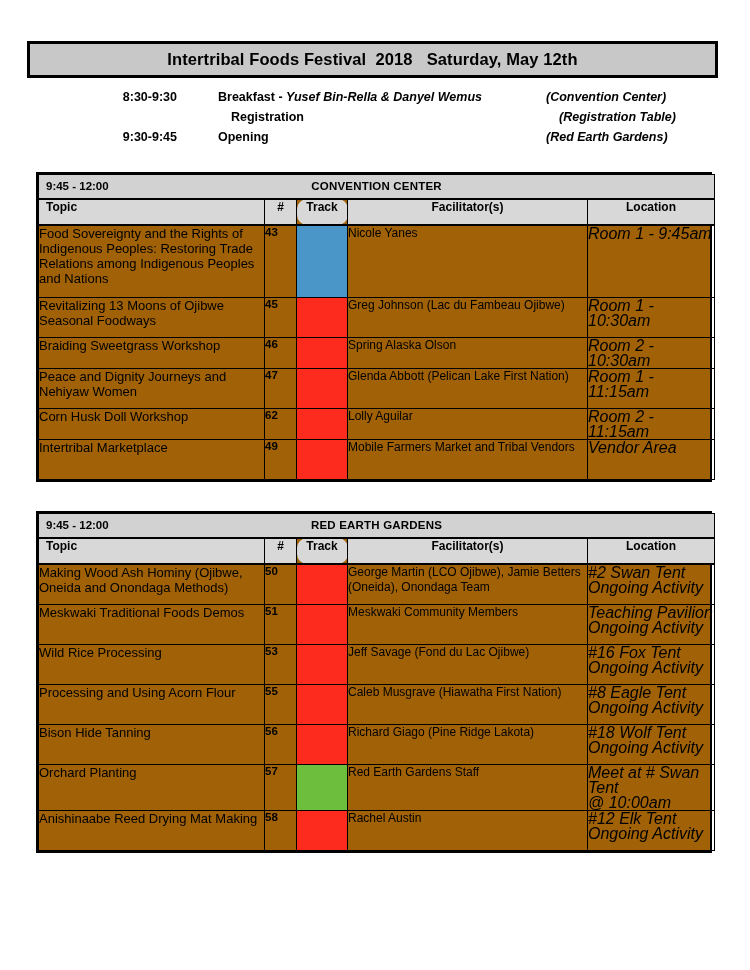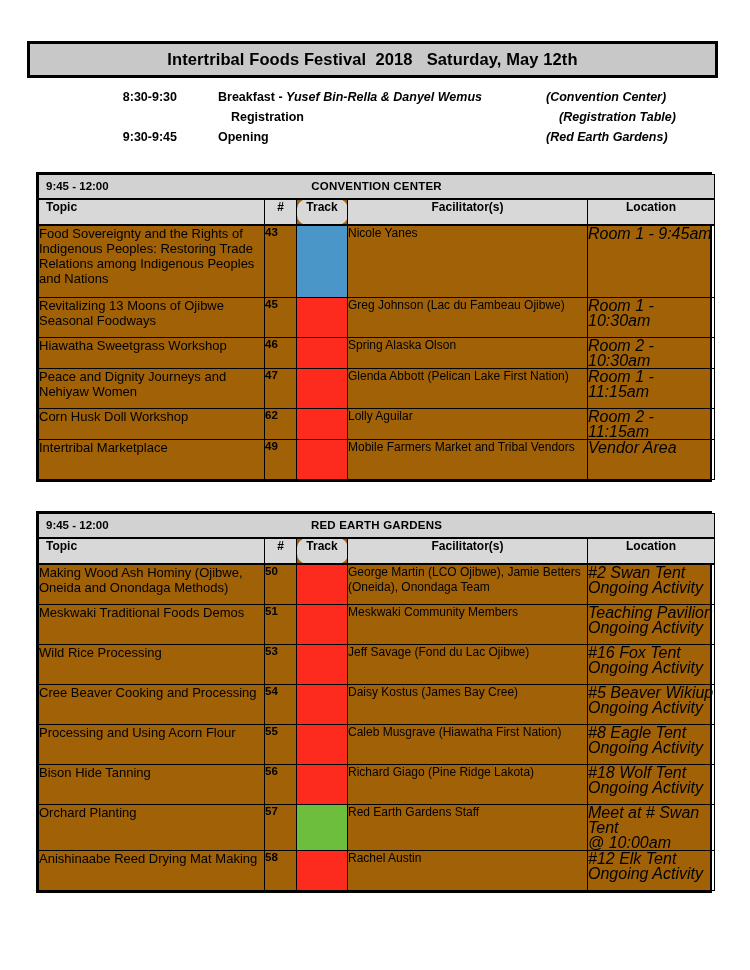--- a/index.html
+++ b/index.html
@@ -254,21 +254,21 @@
           <tr class="r-3">
             <td class="cell-topic">Revitalizing 13 Moons of Ojibwe Seasonal Foodways</td>
             <td class="cell-num">45</td>
             <td class="cell-track">
               <div class="swatch" style="background: rgb(253, 42, 30);"></div>
             </td>
             <td class="cell-fac">Greg Johnson (Lac du Fambeau Ojibwe)</td>
             <td class="cell-loc">Room 1 - 10:30am</td>
           </tr>
           <tr class="r-1">
-            <td class="cell-topic">Hiawatha Sweetgrass Workshop</td>
+            <td class="cell-topic">Braiding Sweetgrass Workshop</td>
             <td class="cell-num">46</td>
             <td class="cell-track">
               <div class="swatch" style="background: rgb(253, 42, 30);"></div>
             </td>
             <td class="cell-fac">Spring Alaska Olson</td>
             <td class="cell-loc">Room 2 - 10:30am</td>
           </tr>
           <tr class="r-3">
             <td class="cell-topic">Peace and Dignity Journeys and Nehiyaw Women</td>
             <td class="cell-num">47</td>
@@ -350,30 +350,20 @@
             <td class="cell-topic">Wild Rice Processing</td>
             <td class="cell-num">53</td>
             <td class="cell-track">
               <div class="swatch" style="background: rgb(253, 42, 30);"></div>
             </td>
             <td class="cell-fac">Jeff Savage (Fond du Lac Ojibwe)</td>
             <td class="cell-loc">#16 Fox Tent
 Ongoing Activity</td>
           </tr>
           <tr class="r-3">
-            <td class="cell-topic">Cree Beaver Cooking and Processing</td>
-            <td class="cell-num">54</td>
-            <td class="cell-track">
-              <div class="swatch" style="background: rgb(253, 42, 30);"></div>
-            </td>
-            <td class="cell-fac">Daisy Kostus (James Bay Cree)</td>
-            <td class="cell-loc">#5 Beaver Wikiup
-Ongoing Activity</td>
-          </tr>
-          <tr class="r-3">
             <td class="cell-topic">Processing and Using Acorn Flour</td>
             <td class="cell-num">55</td>
             <td class="cell-track">
               <div class="swatch" style="background: rgb(253, 42, 30);"></div>
             </td>
             <td class="cell-fac">Caleb Musgrave (Hiawatha First Nation)</td>
             <td class="cell-loc">#8 Eagle Tent
 Ongoing Activity</td>
           </tr>
           <tr class="r-3">

